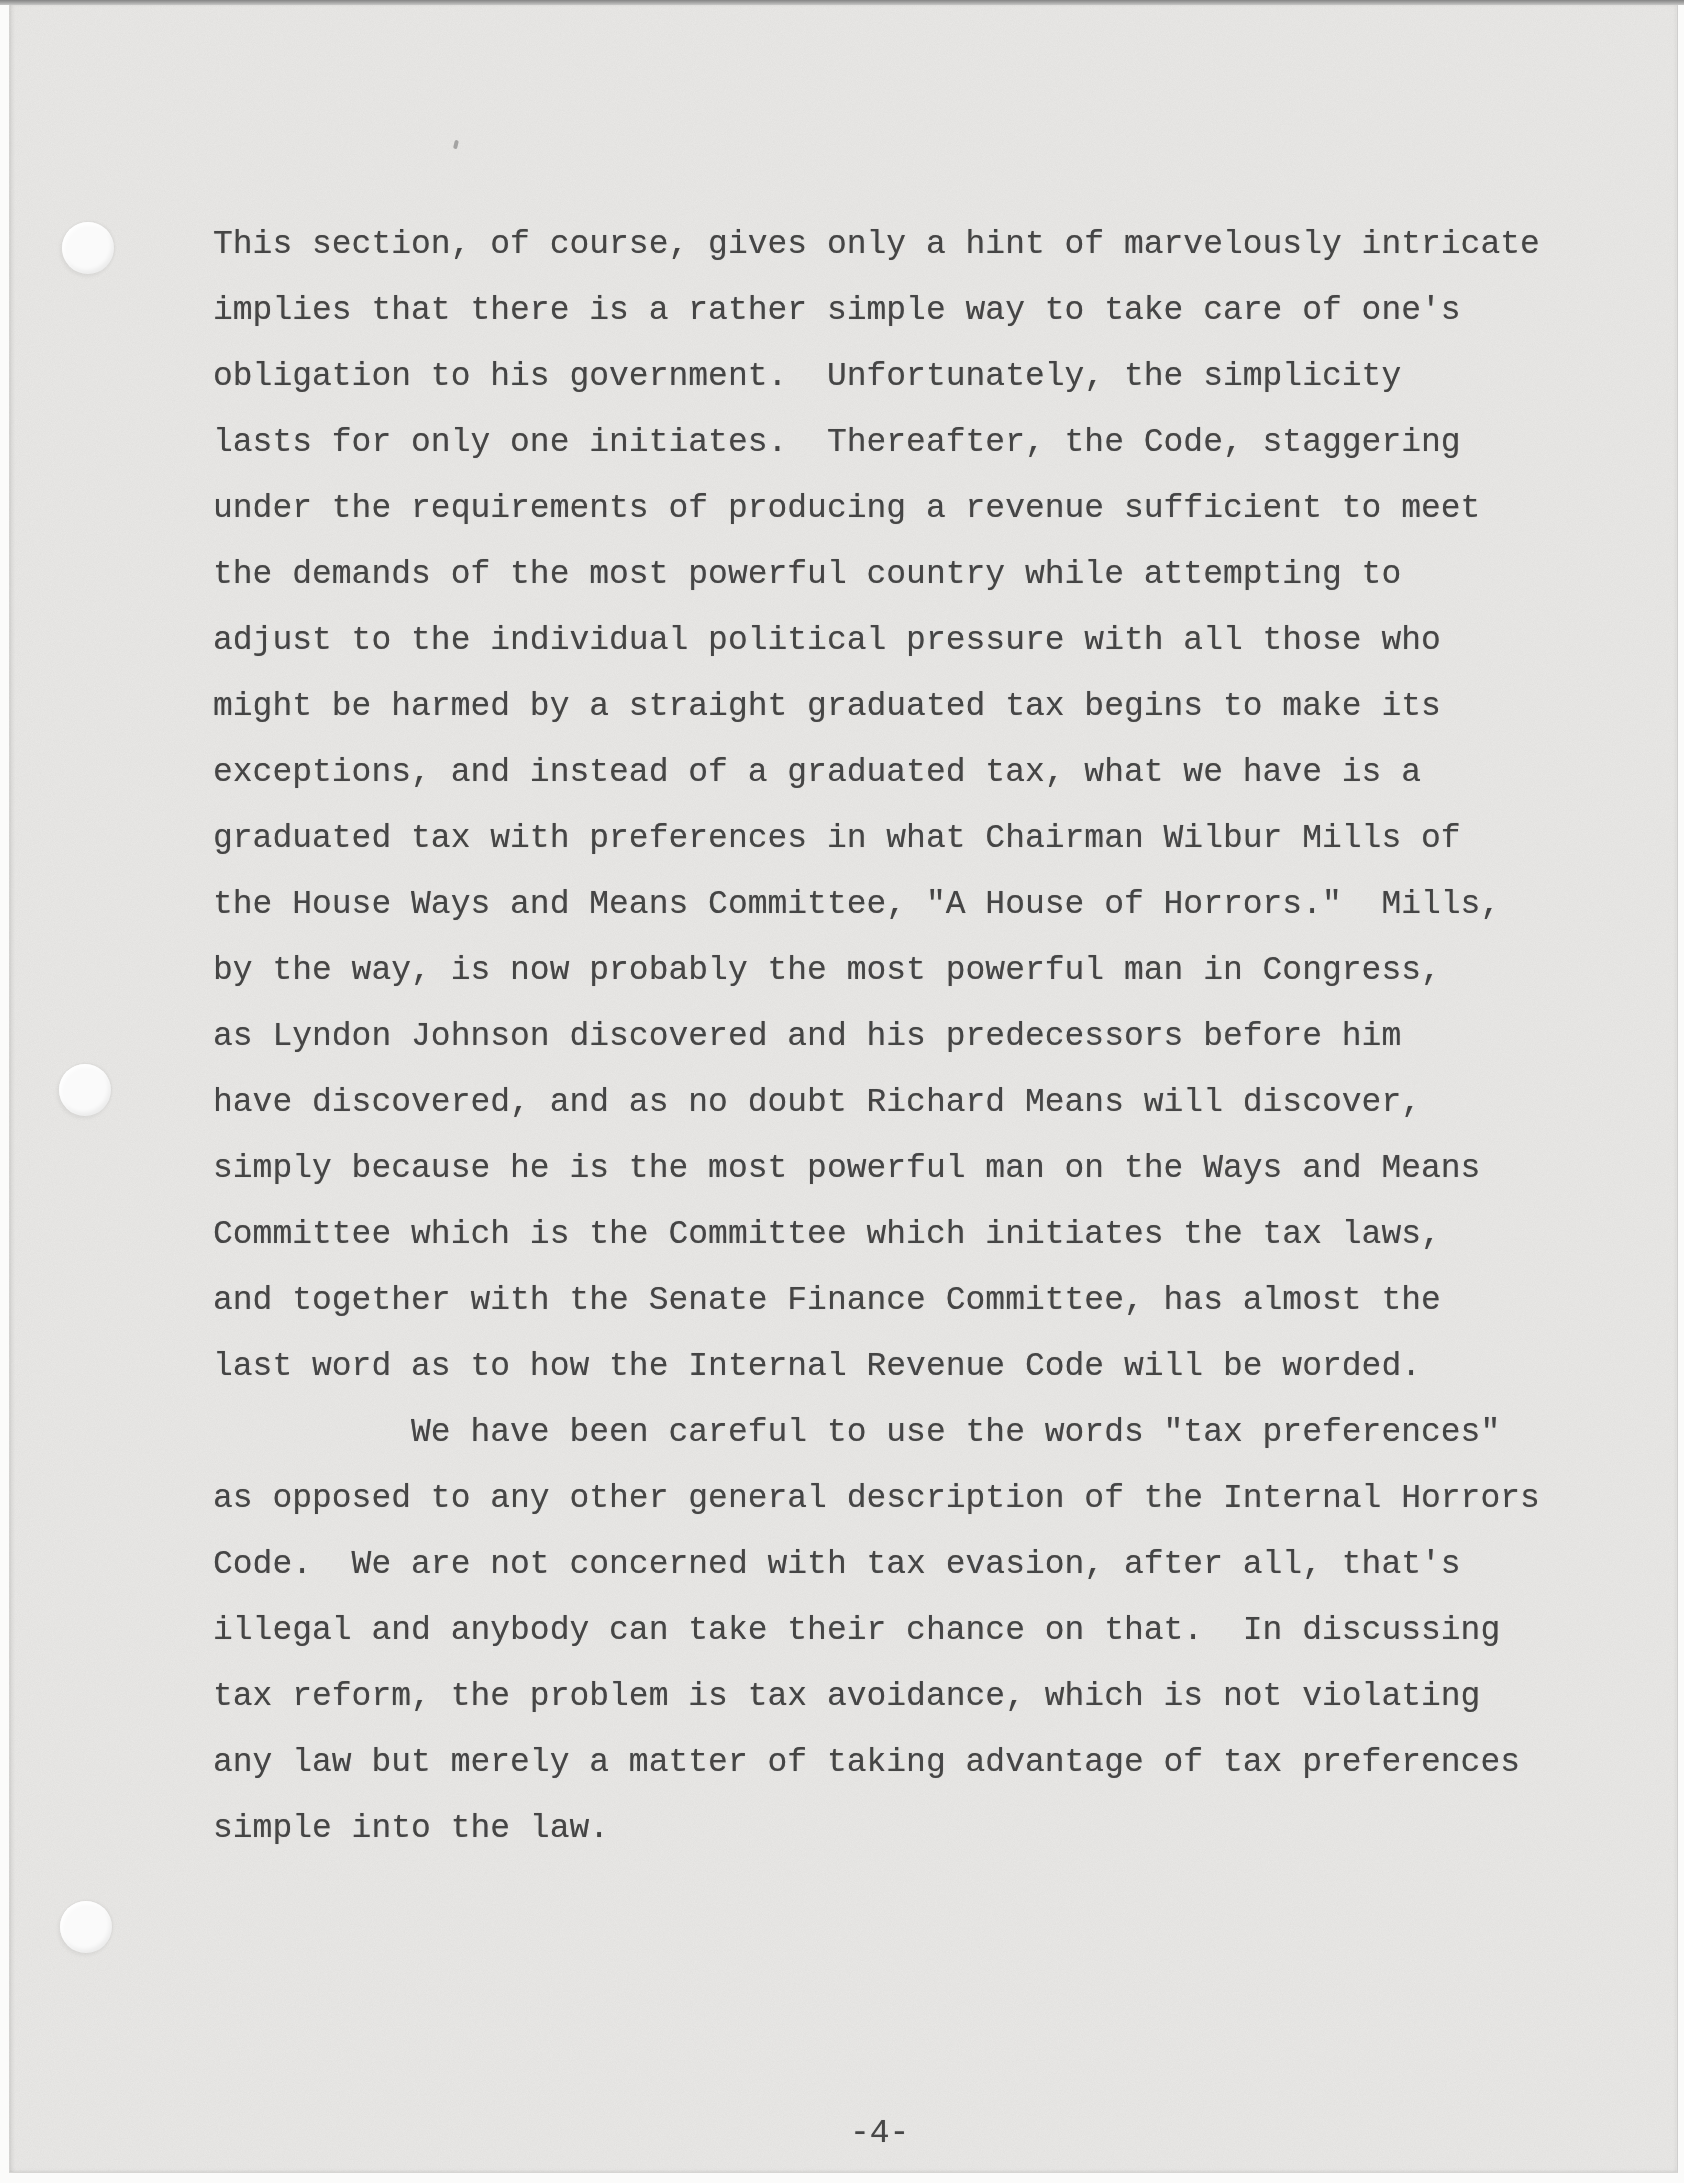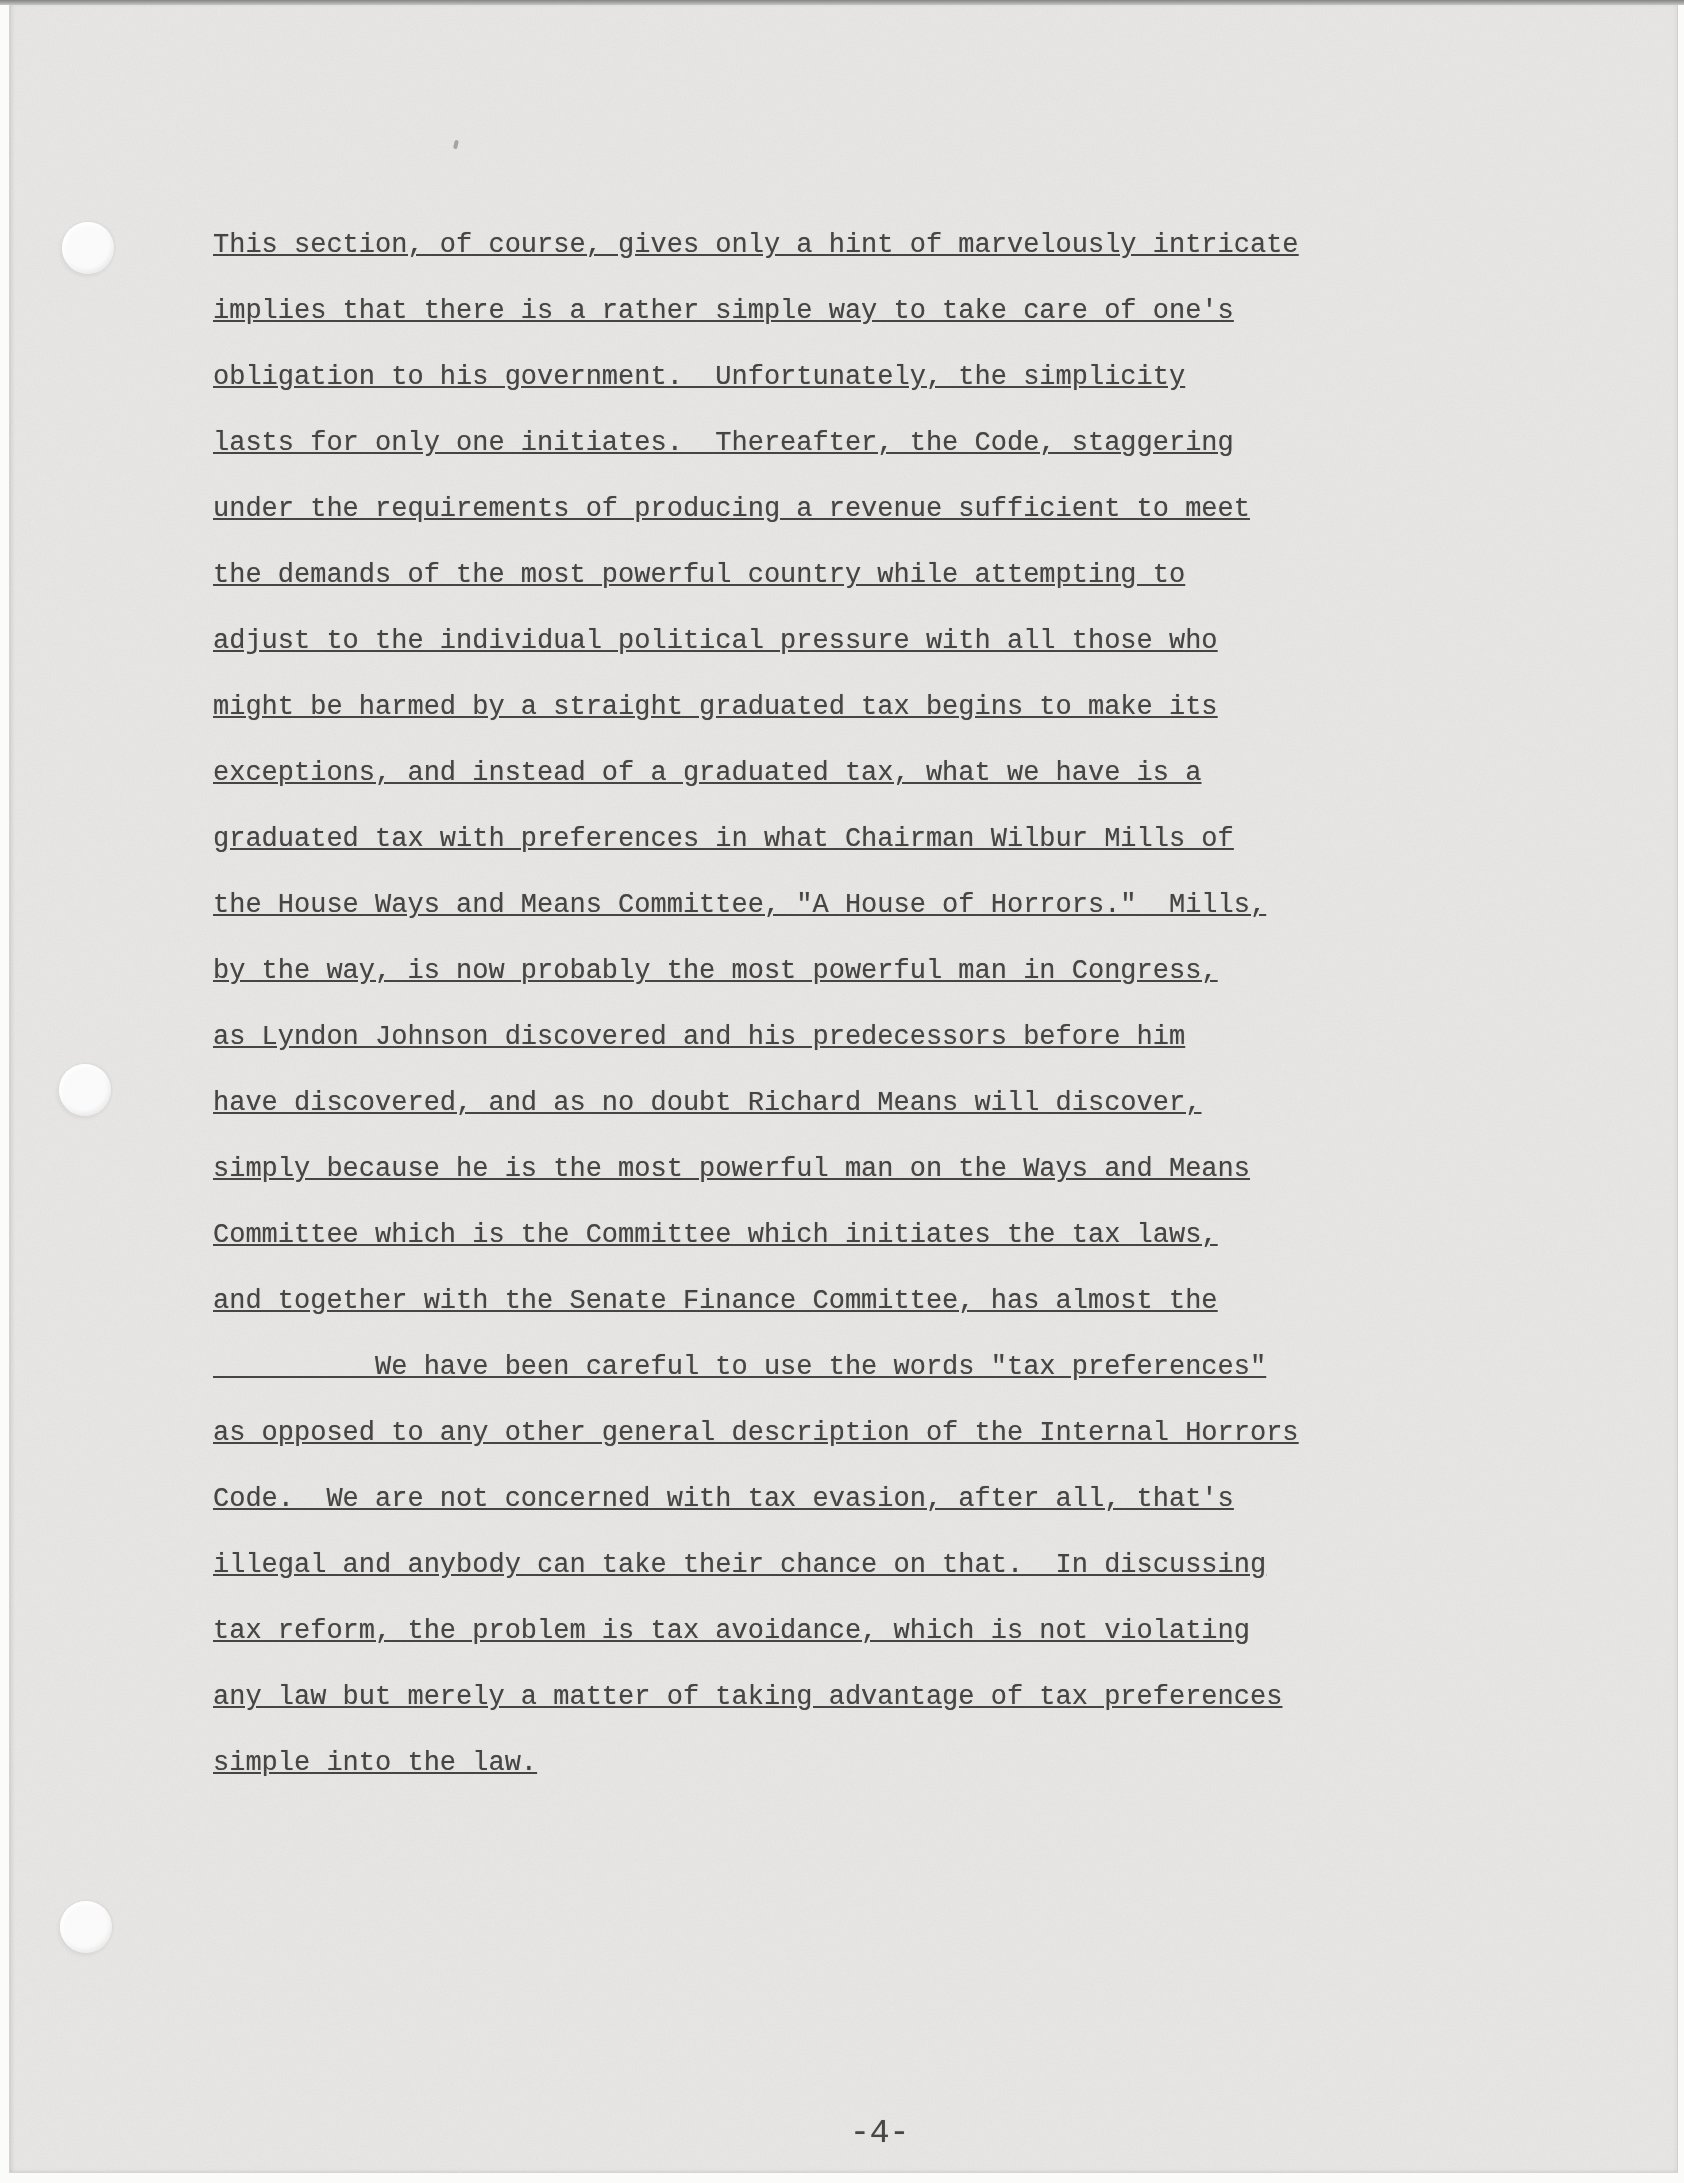--- a/index.html
+++ b/index.html
@@ -43,25 +43,24 @@
   .speck{
     position:absolute;left:454px;top:140px;width:4px;height:8.6px;
     background:#6f6f6f;border-radius:2px;opacity:.55;
     transform:rotate(14deg);
   }
   .body-text{
     position:absolute;left:213px;top:212px;width:1354px;
   }
   .line{
     height:66px;line-height:66px;
-    font-size:27px;
+    font-size:33px;
     white-space:pre;
     color:#454545;
     text-shadow:0 0 0.7px rgba(64,64,64,.5);
-    text-decoration:underline;
   }
   .page-number{
     position:absolute;left:850px;top:2101px;
     height:66px;line-height:66px;font-size:33px;
     white-space:pre;color:#474747;
     text-shadow:0 0 0.7px rgba(64,64,64,.5);
   }
 </style>
 </head>
 <body>
@@ -96,20 +95,21 @@
     <div class="line">might be harmed by a straight graduated tax begins to make its</div>
     <div class="line">exceptions, and instead of a graduated tax, what we have is a</div>
     <div class="line">graduated tax with preferences in what Chairman Wilbur Mills of</div>
     <div class="line">the House Ways and Means Committee, "A House of Horrors."  Mills,</div>
     <div class="line">by the way, is now probably the most powerful man in Congress,</div>
     <div class="line">as Lyndon Johnson discovered and his predecessors before him</div>
     <div class="line">have discovered, and as no doubt Richard Means will discover,</div>
     <div class="line">simply because he is the most powerful man on the Ways and Means</div>
     <div class="line">Committee which is the Committee which initiates the tax laws,</div>
     <div class="line">and together with the Senate Finance Committee, has almost the</div>
+    <div class="line">last word as to how the Internal Revenue Code will be worded.</div>
     <div class="line">          We have been careful to use the words "tax preferences"</div>
     <div class="line">as opposed to any other general description of the Internal Horrors</div>
     <div class="line">Code.  We are not concerned with tax evasion, after all, that's</div>
     <div class="line">illegal and anybody can take their chance on that.  In discussing</div>
     <div class="line">tax reform, the problem is tax avoidance, which is not violating</div>
     <div class="line">any law but merely a matter of taking advantage of tax preferences</div>
     <div class="line">simple into the law.</div>
   </div>
 
   <div class="page-number">-4-</div>

